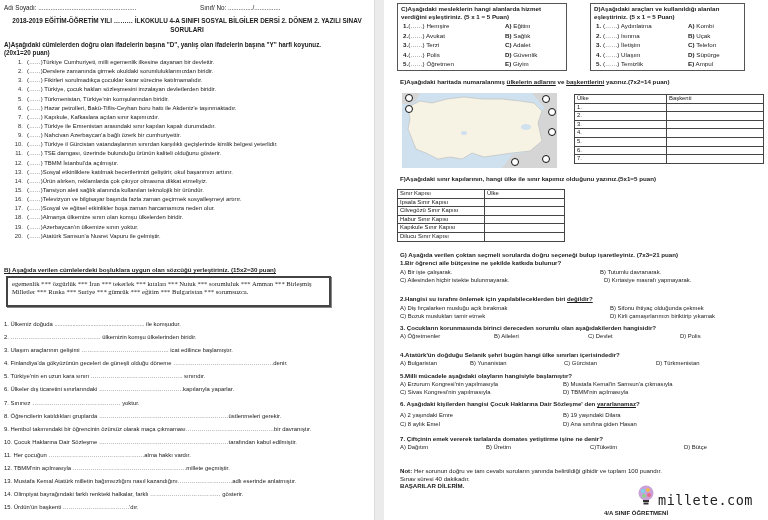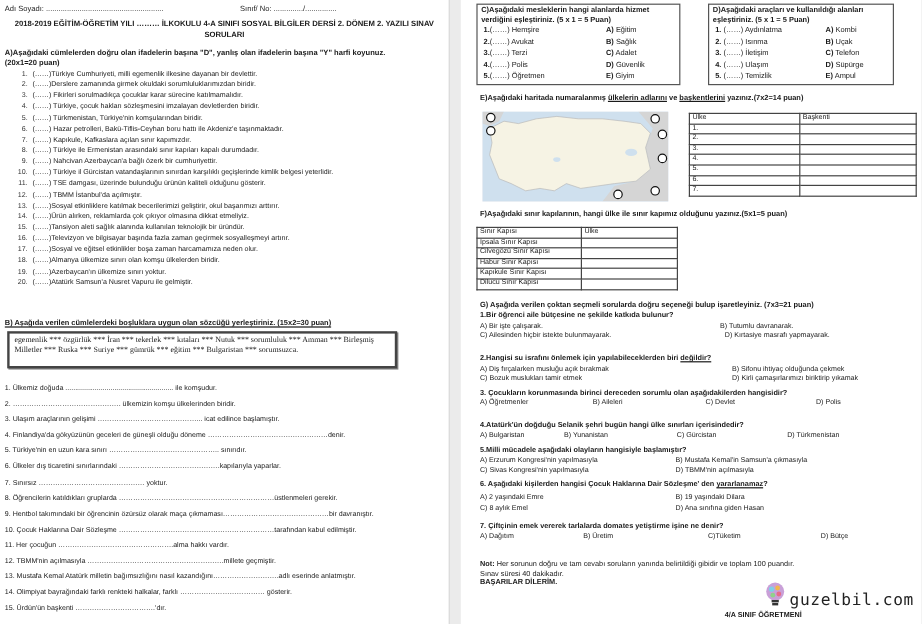--- a/index.html
+++ b/index.html
@@ -324,15 +324,15 @@
 
   <svg class="bulb" viewBox="0 0 20 22">
     <circle cx="10" cy="8" r="7.5" fill="#c9a0d8"></circle>
     <circle cx="7" cy="6" r="2.2" fill="#7fd0e8"></circle>
     <circle cx="12" cy="5" r="2" fill="#f2b64c"></circle>
     <circle cx="13" cy="10" r="2" fill="#e86a8a"></circle>
     <circle cx="8" cy="11" r="2" fill="#8fd18b"></circle>
     <rect x="7" y="15" width="6" height="2" fill="#333"></rect>
     <rect x="7.5" y="17.5" width="5" height="2" fill="#333"></rect>
   </svg>
-  <div class="abs watermark">guzelbil.com</div>
+  <div class="abs watermark">millete.com</div>
   <div class="abs sign">4/A SINIF ÖĞRETMENİ</div>
 </div>
 
 </body></html>

